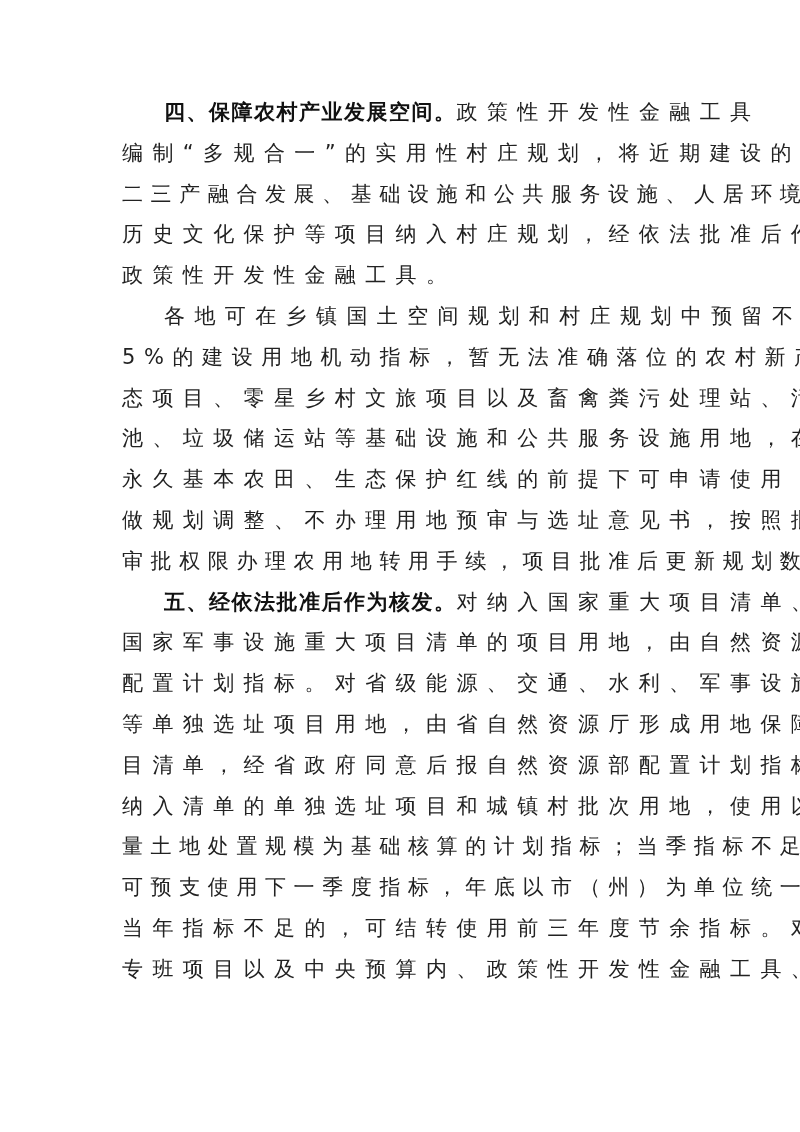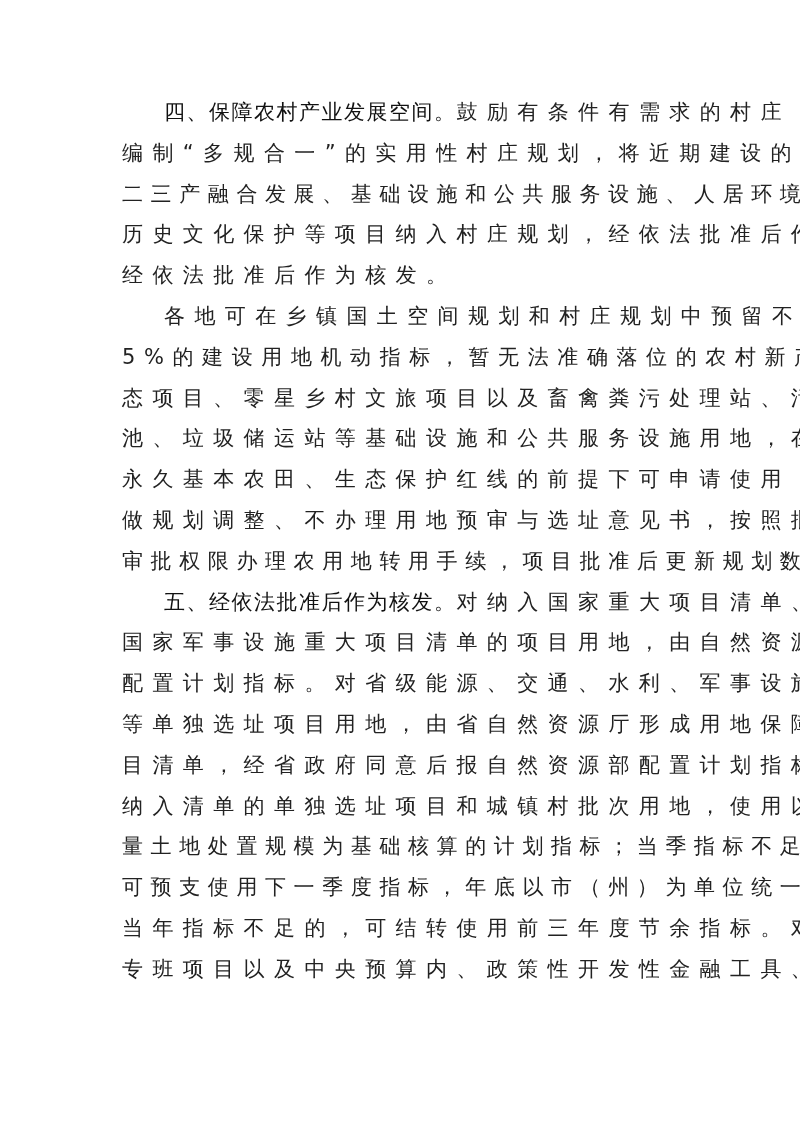--- a/index.html
+++ b/index.html
@@ -33,39 +33,39 @@
       line-height: 40.8px;
       font-size: 21px;
       white-space: nowrap;
       letter-spacing: 9.4px;
       color: #222222;
     }
     .line.indent {
       padding-left: 42px;
     }
     .bold {
-      font-weight: normal;
+      font-weight: bold;
       letter-spacing: 1.5px;
       color: #111111;
       text-align: right;
     }
   </style>
 </head>
 <body>
 
 <div class="page">
   <div class="text-block">
 
     <div class="line indent">
-      <span class="bold">四、保障农村产业发展空间。</span><span>鼓励有条件有需求的村庄</span>
+      <span class="bold">四、保障农村产业发展空间。</span><span>政策性开发性金融工具</span>
     </div>
     <div class="line">编制“多规合一”的实用性村庄规划，将近期建设的农村一</div>
     <div class="line" style="letter-spacing:7.6px">二三产融合发展、基础设施和公共服务设施、人居环境整治、</div>
     <div class="line">历史文化保护等项目纳入村庄规划，经依法批准后作为核发</div>
-    <div class="line">经依法批准后作为核发。</div>
+    <div class="line">政策性开发性金融工具。</div>
 
     <div class="line indent">各地可在乡镇国土空间规划和村庄规划中预留不超过</div>
     <div class="line" style="letter-spacing:8.6px">5%的建设用地机动指标，暂无法准确落位的农村新产业新业</div>
     <div class="line">态项目、零星乡村文旅项目以及畜禽粪污处理站、污水处理</div>
     <div class="line">池、垃圾储运站等基础设施和公共服务设施用地，在不占用</div>
     <div class="line">永久基本农田、生态保护红线的前提下可申请使用，可暂不</div>
     <div class="line">做规划调整、不办理用地预审与选址意见书，按照批次用地</div>
     <div class="line" style="letter-spacing:7.6px">审批权限办理农用地转用手续，项目批准后更新规划数据库。</div>
 
     <div class="line indent">

